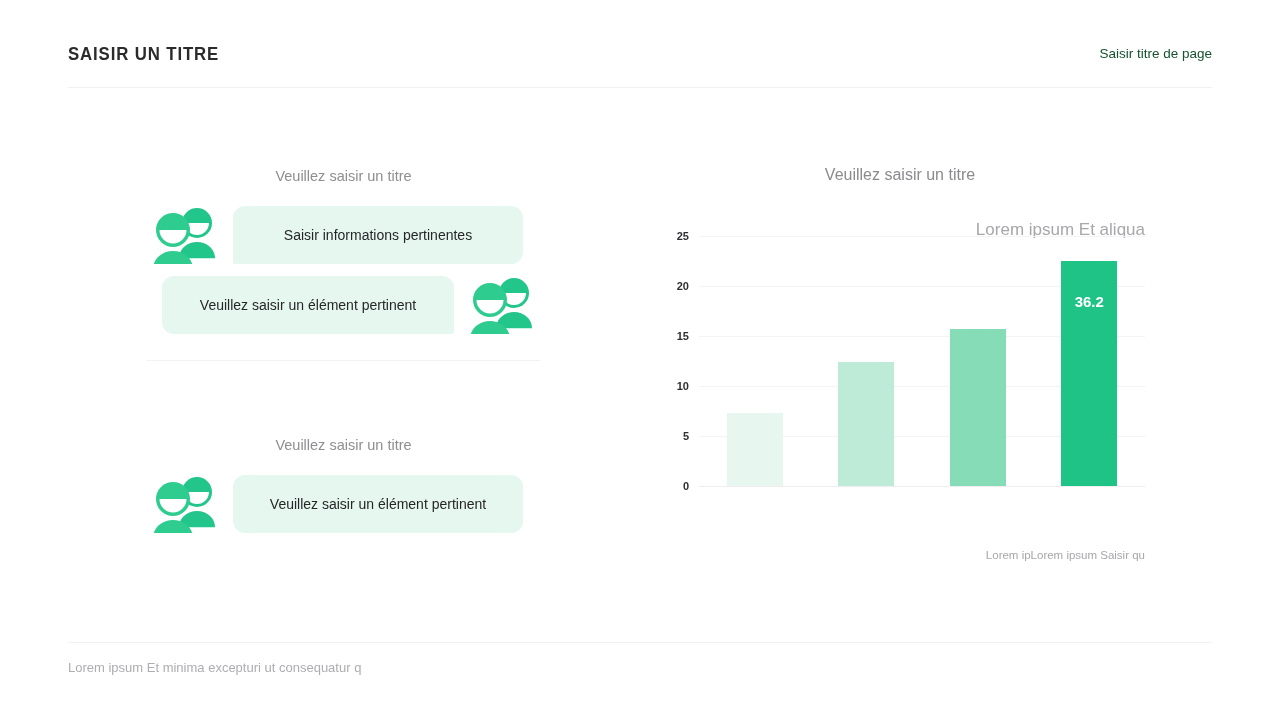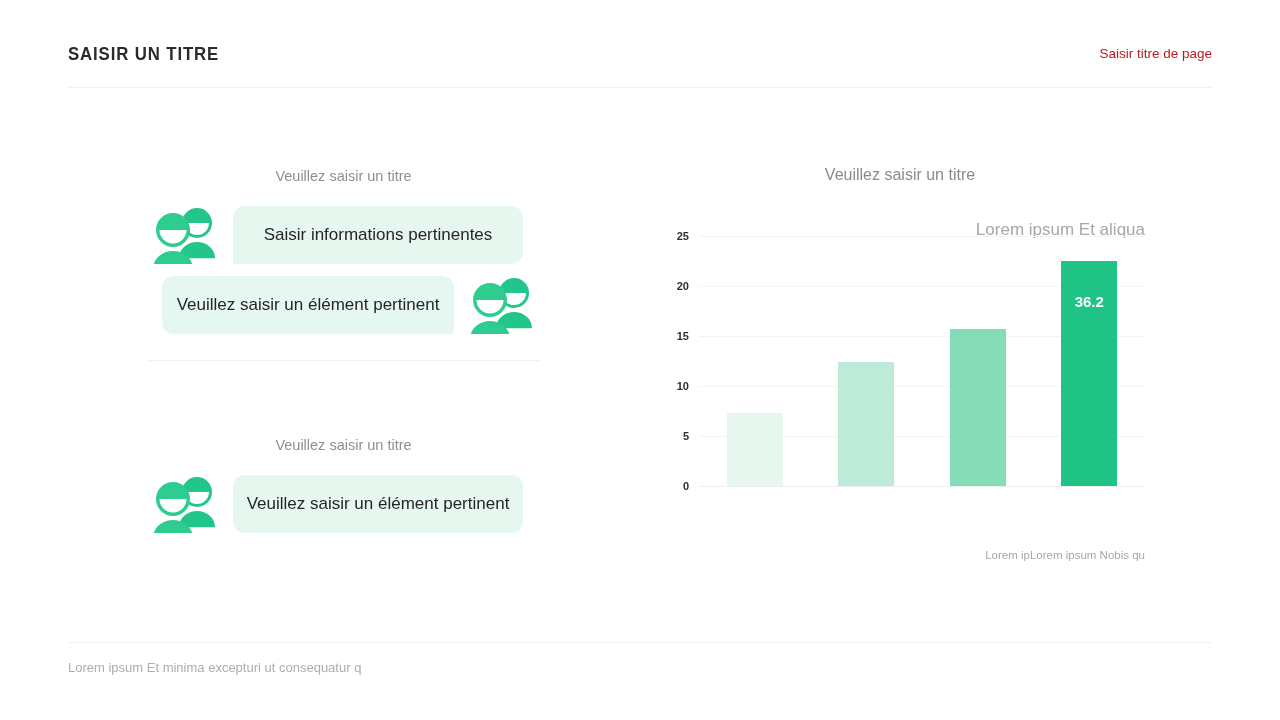--- a/index.html
+++ b/index.html
@@ -32,21 +32,21 @@
     letter-spacing: 0.9px;
     color: #2b2b2b;
     text-transform: uppercase;
     font-family: "Liberation Sans", sans-serif;
     transform: scaleX(0.96);
     transform-origin: left center;
     white-space: nowrap;
   }
   .page-subtitle {
     font-size: 13.5px;
-    color: #b91c1c;
+    color: #14532d;
     font-weight: 400;
     white-space: nowrap;
     margin-top: 2px;
   }
   .header-rule {
     position: absolute;
     left: 68px;
     top: 87px;
     width: 1144px;
     height: 1px;
@@ -95,21 +95,21 @@
   }
   .people-icon {
     width: 76px;
     height: 58px;
     flex: 0 0 76px;
     display: block;
   }
   .bubble {
     background: #e6f7f0;
     color: #262628;
-    font-size: 17px;
+    font-size: 14px;
     line-height: 1.3;
     padding: 20px 24px;
     box-sizing: border-box;
     white-space: nowrap;
     display: flex;
     align-items: center;
     justify-content: center;
   }
   .bubble-a {
     width: 290px;
@@ -371,17 +371,17 @@
           <div class="bar" style="height: 157px; background: rgb(134, 220, 183);"></div>
         </div>
         <div class="bar-slot">
           <div class="bar" style="height: 225px; background: rgb(31, 195, 134);">
             <div class="bar-value">36.2</div>
           </div>
         </div>
       </div>
   </div>
 
-  <div class="chart-note-bottom">Lorem ipLorem ipsum Nobis qu</div>
+  <div class="chart-note-bottom">Lorem ipLorem ipsum Saisir qu</div>
 </div>
 
 <div class="footer-rule"></div>
 <div class="footer-text">Lorem ipsum Et minima excepturi ut consequatur q</div>
 
 </body></html>

